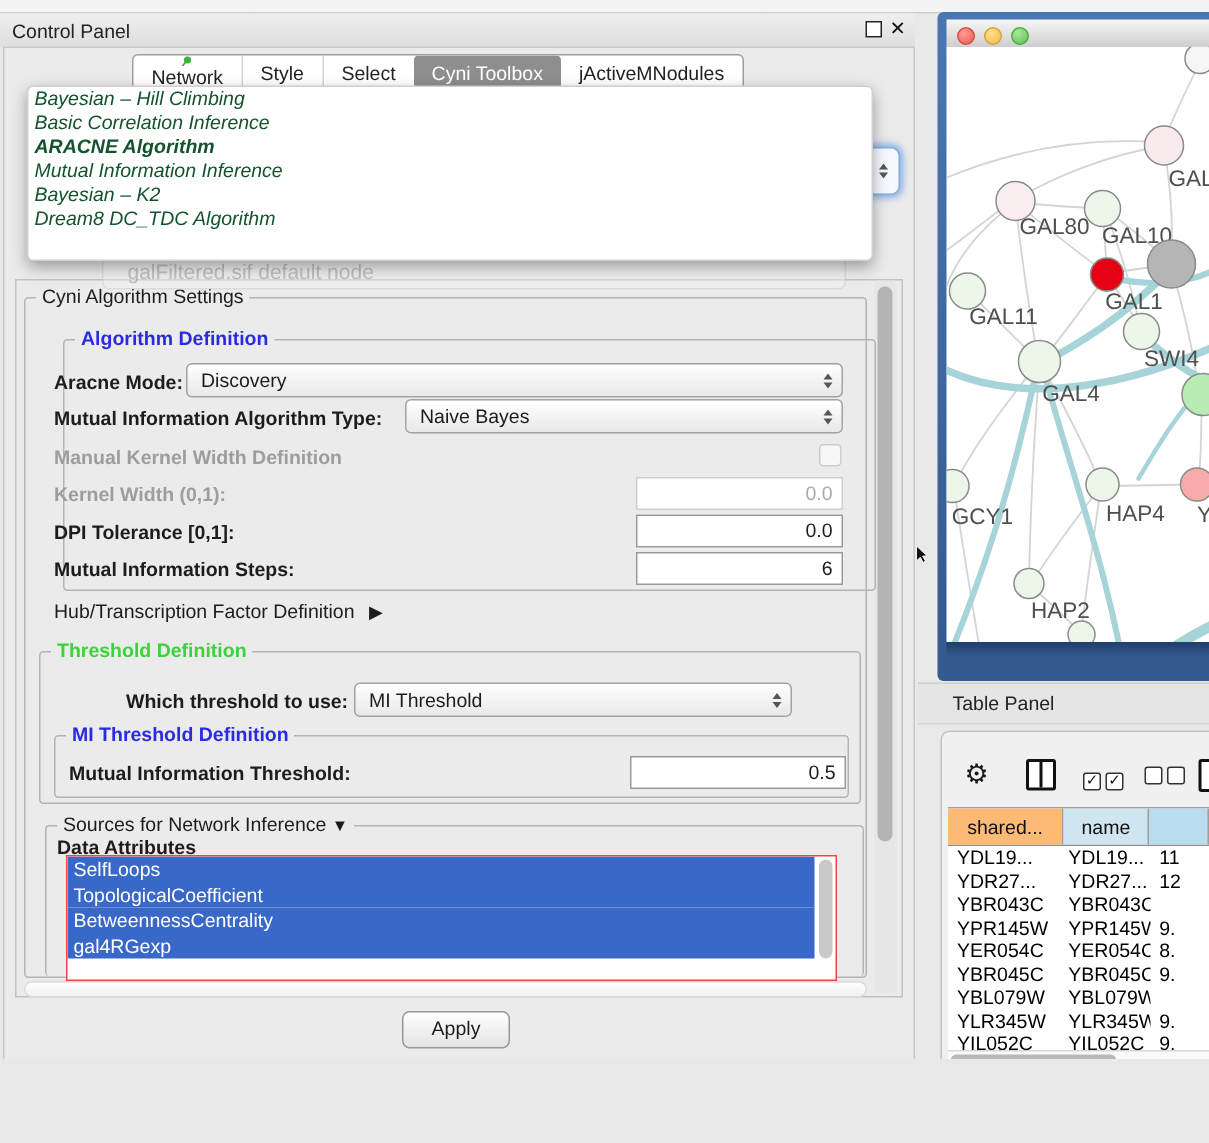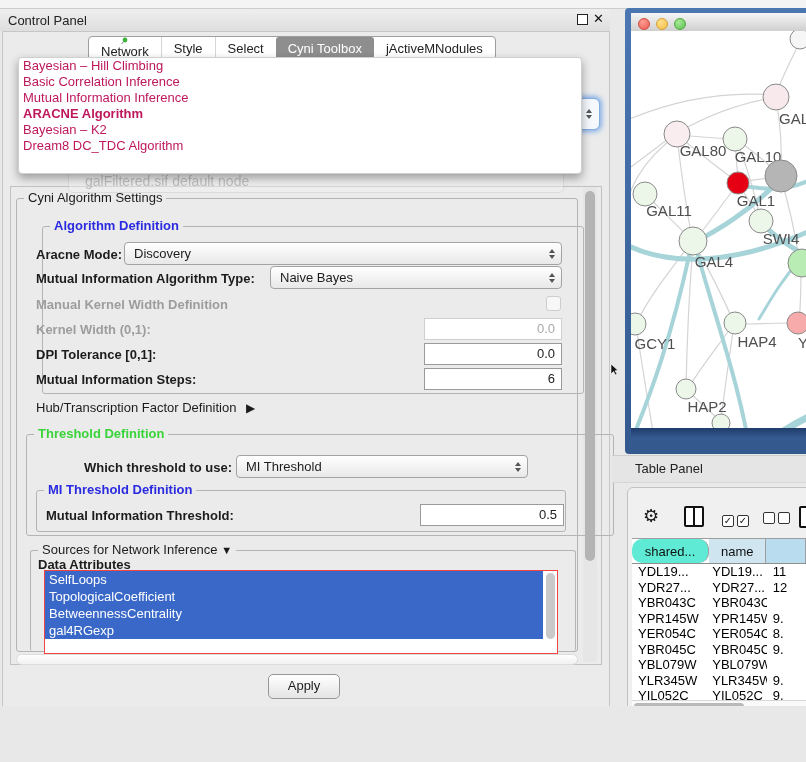--- a/index.html
+++ b/index.html
@@ -22,21 +22,21 @@
   .tabbar{height:22px;background:#fff;border:1px solid #9e9e9e;border-radius:4px;display:flex;align-items:stretch;overflow:hidden;}
   .tab{display:flex;align-items:center;padding:0 12px;font-size:13px;color:#222;border-left:1px solid #d6d6d6;}
   .tab:first-child{border-left:none;flex-direction:column;}
   .tab.sel{background:#8e8e8e;color:#fff;border-left:none;border-radius:3px;}
   .tab.sel + .tab{border-left:none;}
 
   
   #algo-popup{left:18px;top:57px;width:562px;height:115px;background:#fff;border:1px solid #d0d0d0;
               border-radius:4px;box-shadow:0 4px 10px rgba(0,0,0,.35);z-index:30;}
   #algo-placeholder{text-align:center;color:#bcbcbc;font-size:13px;height:17px;line-height:17px;}
-  .algo-item{font-size:13px;height:16px;line-height:16px;padding-left:4px;color:#be185d;}
+  .algo-item{font-size:13px;height:16px;line-height:16px;padding-left:4px;color:#14532d;font-style:italic;}
   .algo-item.bold{font-weight:bold;}
 
   
   #bg-combo{left:68px;top:170px;width:478px;height:21px;border:1px solid #c9c9c9;border-radius:5px;
             opacity:.45;background:#f2f2f2;font-size:14px;color:#8a8a8a;line-height:21px;padding-left:16px;z-index:5;}
   #focus-spinner{left:577px;top:98px;width:21px;height:30px;background:#f5f9fd;border:1px solid #84aede;
             border-radius:6px;box-shadow:0 0 5px 2px rgba(100,155,230,.75);z-index:2;}
 
   
   #settings-area{left:10px;top:186px;width:590px;height:477px;background:#ebebeb;border:1px solid #c2c2c2;}
@@ -83,21 +83,21 @@
   #gear-icon{font-size:18px;color:#1a1a1a;line-height:22px;}
   #split-icon{width:16px;height:17px;border:2px solid #111;border-radius:2px;background:#fff;}
   #split-icon:before{content:"";position:absolute;left:7px;top:0;width:2px;height:17px;background:#111;}
   .cb{display:inline-block;width:10px;height:10px;border:1.5px solid #333;border-radius:2px;background:#fff;
       font-size:10px;line-height:10px;text-align:center;color:#111;font-weight:bold;margin-right:3px;}
   #doc-icon{width:14px;height:18px;border:2px solid #111;border-radius:2px;background:#fff;}
 
   #table{left:632px;top:538px;width:174px;height:163px;background:#fff;overflow:hidden;border-top:1px solid #9e9e9e;}
   #thead{display:flex;height:24px;border-bottom:1px solid #8e8e8e;}
   .th{font-size:13px;color:#111;display:flex;align-items:center;justify-content:center;border-right:1px solid #9e9e9e;box-sizing:border-box;}
-  .th0{width:78px;background:#5eead4;border-radius:10px;}
+  .th0{width:78px;background:#fdba74;}
   .th1{width:58px;background:#cfe5f0;}
   .th2{width:40px;background:#b9dcee;}
   .trow{display:flex;height:15.5px;align-items:center;}
   .tcell{font-size:13px;color:#000;white-space:nowrap;overflow:hidden;}
   .tcell.c0{width:72px;padding-left:6px;}
   .tcell.c1{width:56px;padding-left:4px;}
   .tcell.c2{width:34px;padding-left:6px;}
   #table-hscroll{left:632px;top:700px;width:174px;height:11px;background:#fafafa;border-top:1px solid #d8d8d8;}
   #table-hthumb{position:absolute;left:2px;top:2px;width:110px;height:7px;background:#b9b9b9;border-radius:4px;}
 
@@ -146,22 +146,22 @@
   <div class="abs" id="focus-spinner">
     <div class="stepper" style="margin:0 auto;">
         <div class="tri-up"></div>
         <div class="tri-dn"></div>
       </div>
   </div>
 
   <div class="abs" id="algo-popup">
     <div class="algo-item">Bayesian – Hill Climbing</div>
     <div class="algo-item">Basic Correlation Inference</div>
+    <div class="algo-item bold">ARACNE Algorithm</div>
     <div class="algo-item">Mutual Information Inference</div>
-    <div class="algo-item bold">ARACNE Algorithm</div>
     <div class="algo-item">Bayesian – K2</div>
     <div class="algo-item">Dream8 DC_TDC Algorithm</div>
   </div>
 
   <div class="abs" id="settings-area"></div>
   <div class="vscroll-track" style="left:583px;top:187px;width:14px;height:475px;"></div>
   <div class="vscroll-thumb" style="left:585px;top:191px;width:10px;height:370px;"></div>
 
   <div class="group" style="left:16px;top:198px;width:560px;height:452px;">
     <span class="gtitle" style="font-weight:normal;color:#1c1c1c;">Cyni Algorithm Settings</span>
@@ -193,21 +193,21 @@
   <div class="abs f13 bold" style="left:36px;top:347px;">DPI Tolerance [0,1]:</div>
   <div class="field" style="left:424px;top:343px;width:130px;">0.0</div>
   <div class="abs f13 bold" style="left:36px;top:372px;text-align:right;">Mutual Information Steps:</div>
   <div class="field" style="left:424px;top:368px;width:130px;">6</div>
 
   <div class="abs f13" style="left:36px;top:400px;">
     <span>Hub/Transcription Factor Definition</span>
     <span style="font-size:12px;margin-left:6px;">▶</span>
   </div>
 
-  <div class="group" style="left:26px;top:434px;width:546px;height:100px;padding-left:40px;">
+  <div class="group" style="left:26px;top:434px;width:546px;height:100px;">
     <span class="gtitle green">Threshold Definition</span>
   </div>
   <div class="abs f13 bold" style="left:84px;top:460px;">Which threshold to use:</div>
   <div class="combo" style="left:236px;top:455px;width:290px;">
     <span class="txt">MI Threshold</span>
     <span class="stepper">
         <span class="tri-up"></span>
         <span class="tri-dn"></span>
       </span>
   </div>

